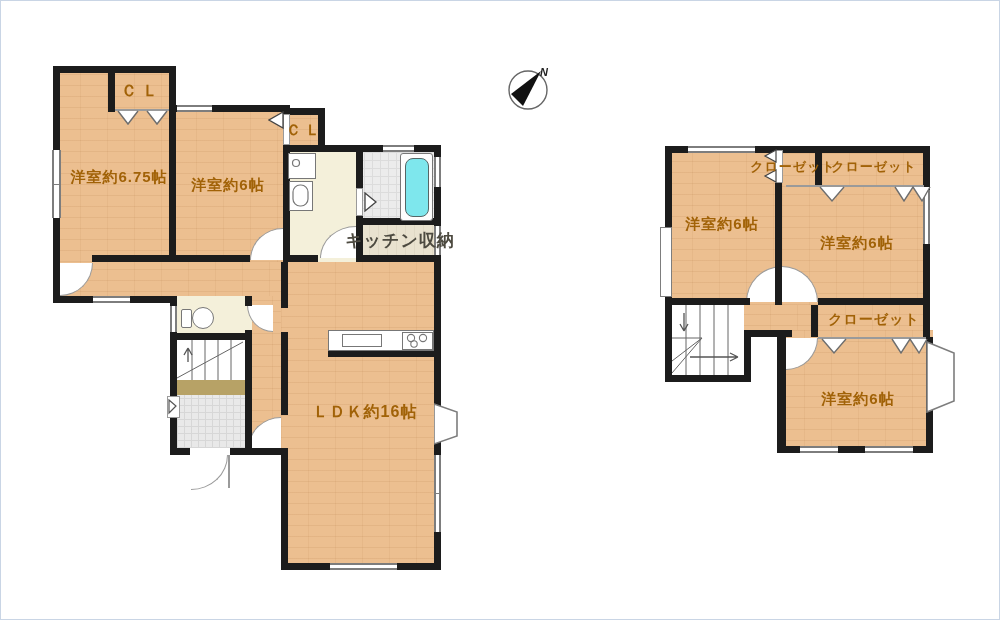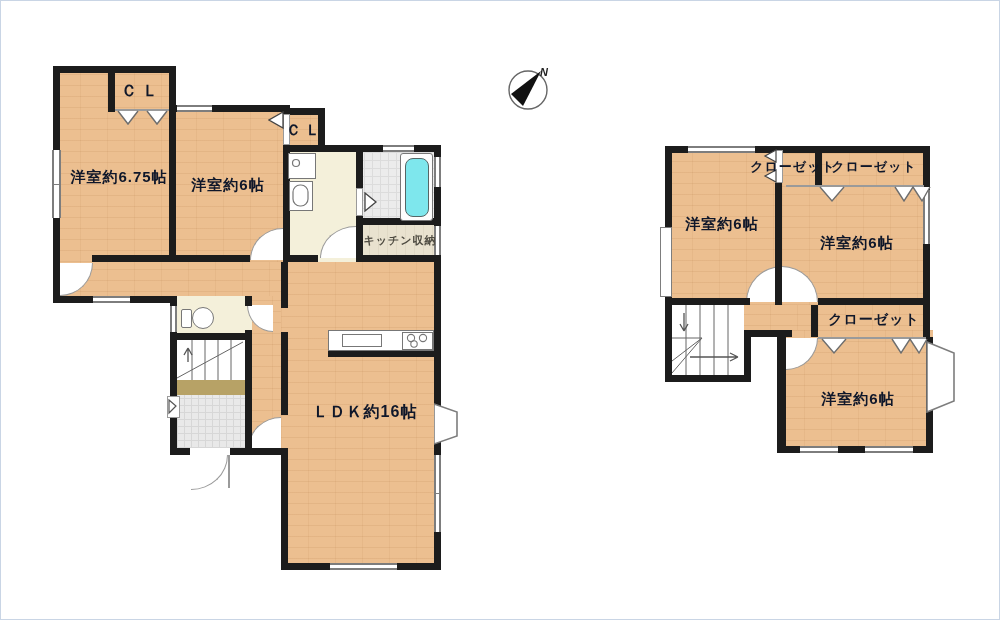--- a/index.html
+++ b/index.html
@@ -15,21 +15,21 @@
   .cream{position:absolute;background:#f4f0da;}
   .tile{position:absolute;background:#ececec;
     background-image:repeating-linear-gradient(0deg,#dcdcdc 0 1px,transparent 1px 8px),
                      repeating-linear-gradient(90deg,#dcdcdc 0 1px,transparent 1px 8px);}
   .checker{position:absolute;background:#e9e9e9;
     background-image:repeating-linear-gradient(0deg,#d7d7d7 0 1px,transparent 1px 7px),
                      repeating-linear-gradient(90deg,#d7d7d7 0 1px,transparent 1px 7px);}
   .storage{position:absolute;background:#e9e2cf;
     background-image:repeating-linear-gradient(90deg,rgba(120,110,80,.08) 0 1px,transparent 1px 9px);}
   .w{position:absolute;background:#1c1c1c;}
-  .lbl{position:absolute;color:#0f172a;font-weight:bold;white-space:nowrap;
+  .lbl{position:absolute;color:#a16207;font-weight:bold;white-space:nowrap;
        transform:translate(-50%,-50%);letter-spacing:1px;}
   .win-h{position:absolute;background:#fff;border-top:2px solid #7d7d7d;border-bottom:2px solid #7d7d7d;box-sizing:border-box;}
   .win-v{position:absolute;background:#fff;border-left:2px solid #7d7d7d;border-right:2px solid #7d7d7d;box-sizing:border-box;}
   .arc{position:absolute;background:#fff;border:1.5px solid #9a9a9a;box-sizing:border-box;}
   .fix{position:absolute;background:#fff;border:1.5px solid #777;box-sizing:border-box;}
   .thin{position:absolute;background:#9a9a9a;}
   svg{display:block}
 </style>
 </head>
 <body>
@@ -166,21 +166,21 @@
         <circle cx="8" cy="5" r="3.6" fill="none" stroke="#777" stroke-width="1.1"></circle>
         <circle cx="20" cy="5" r="3.6" fill="none" stroke="#777" stroke-width="1.1"></circle>
         <circle cx="11" cy="11" r="3.2" fill="none" stroke="#777" stroke-width="1.1"></circle>
       </svg>
     </div>
 
     <div class="lbl" style="left:119px;top:177px;font-size:15px;">洋室約6.75帖</div>
     <div class="lbl" style="left:228px;top:185px;font-size:15px;">洋室約6帖</div>
     <div class="lbl" style="left:142px;top:91px;font-size:16px;letter-spacing:5px;">ＣＬ</div>
     <div class="lbl" style="left:305px;top:130px;font-size:15px;letter-spacing:4px;">ＣＬ</div>
-    <div class="lbl" style="left:400px;top:240px;font-size:11px;color:#4d4a40;">キッチン収納</div>
+    <div class="lbl" style="left:400px;top:240px;font-size:17px;color:#4d4a40;">キッチン収納</div>
     <div class="lbl" style="left:365px;top:412px;font-size:16px;">ＬＤＫ約16帖</div>
   </div>
 
   <div class="abs" style="left:504px;top:63px;">
     <svg width="52" height="52">
       <circle cx="24" cy="27" r="19" fill="none" stroke="#666" stroke-width="1.4"></circle>
       <polygon points="37,8 7,31 19,43" fill="#111"></polygon>
       <text x="36" y="13" font-size="11" font-style="italic" font-weight="bold" fill="#222">N</text>
     </svg>
   </div>

